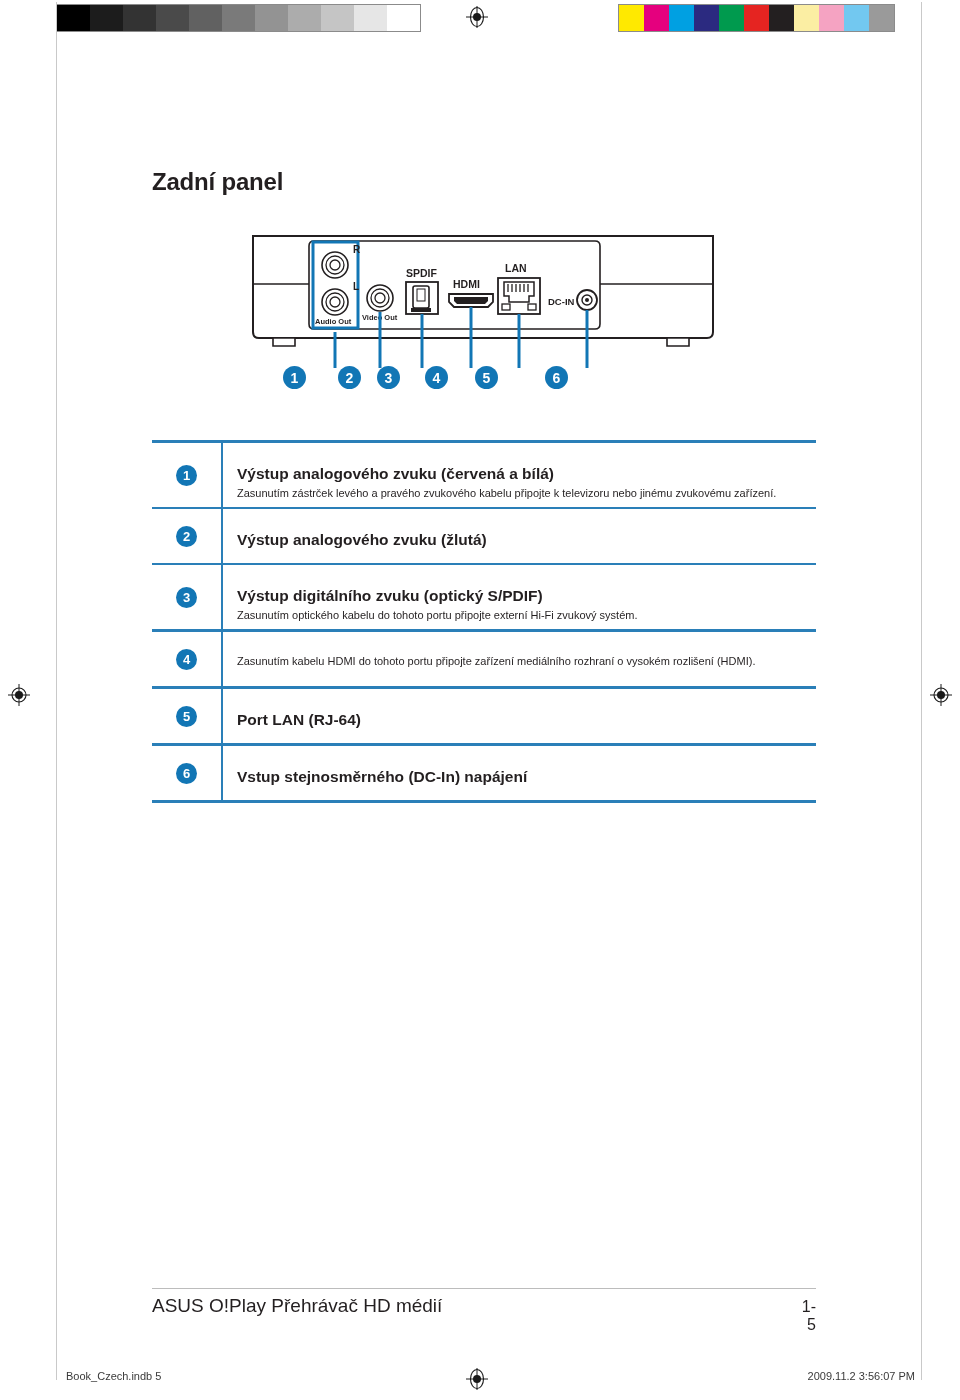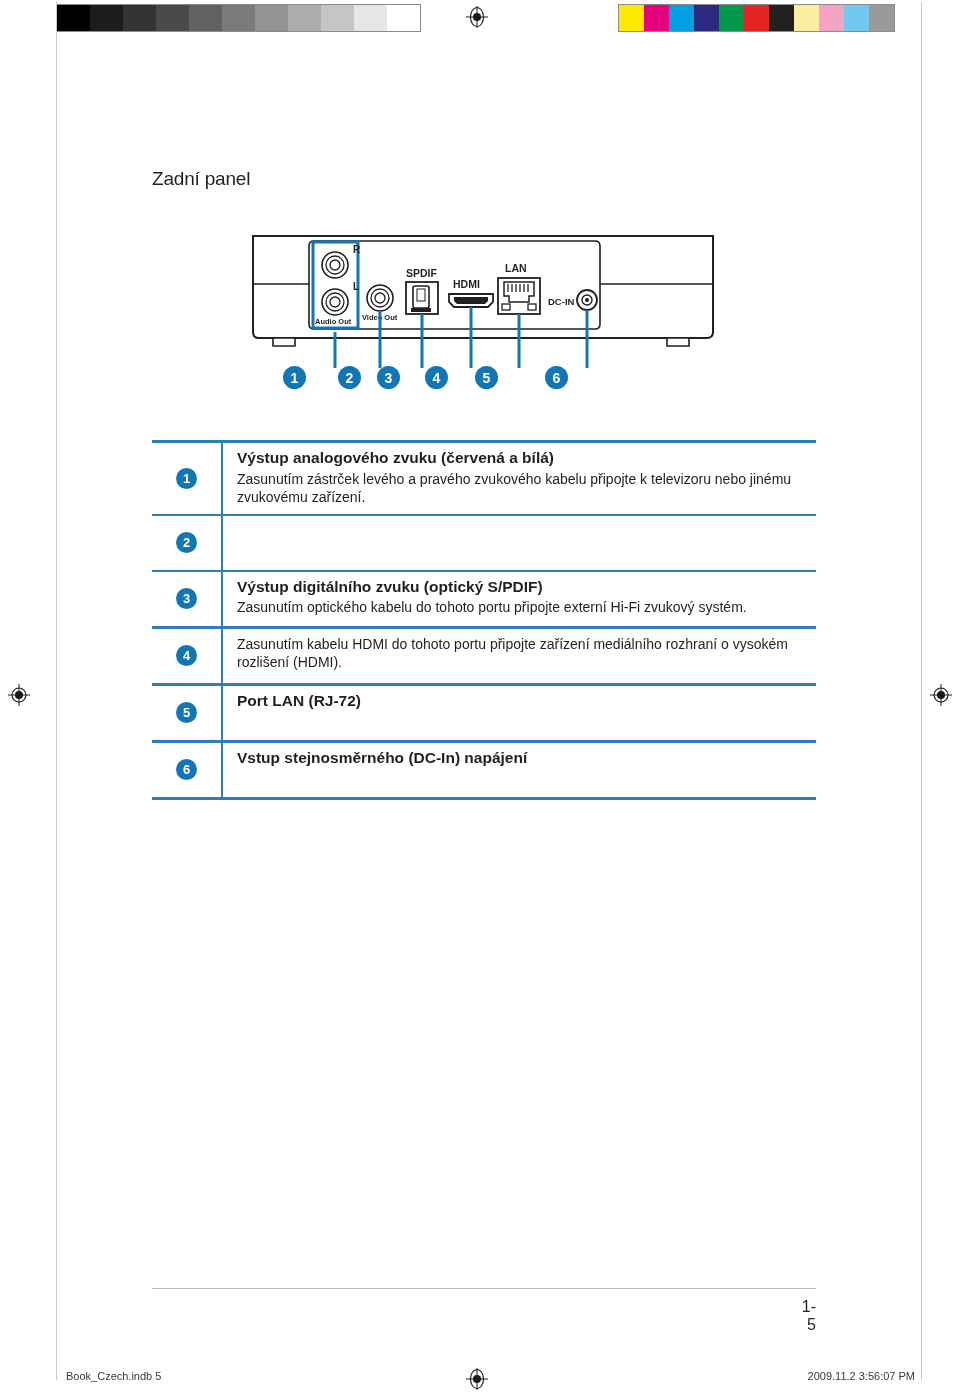--- a/index.html
+++ b/index.html
@@ -27,21 +27,21 @@
 
   .edge-line{position:absolute;background:#c9c9c9;}
   .edge-left{left:56px;top:2px;width:1px;height:1378px;}
   .edge-right{left:921px;top:2px;width:1px;height:1378px;}
 
   
   .page{position:absolute;left:0;top:0;width:960px;height:1400px;}
 
   .page-title{
     position:absolute;left:152px;top:168px;
-    font-size:19px;font-weight:normal;letter-spacing:-0.2px;color:#231f20;
+    font-size:24px;font-weight:bold;letter-spacing:-0.2px;color:#231f20;
   }
 
   
   .device-wrap{position:absolute;left:243px;top:228px;width:480px;height:172px;}
   .device-wrap svg{display:block;}
 
   
   .callouts{position:absolute;left:243px;top:366px;width:480px;height:30px;}
   .callout{
     position:absolute;top:0;width:23px;height:23px;border-radius:50%;
@@ -57,24 +57,24 @@
   .row{position:relative;display:flex;align-items:stretch;min-height:54px;}
   .num-cell{
     width:69px;flex:0 0 69px;display:flex;align-items:center;justify-content:center;
   }
   .num-badge{
     width:21px;height:21px;border-radius:50%;background:#1276b5;color:#fff;
     font-size:13px;font-weight:bold;display:flex;align-items:center;
     justify-content:center;line-height:1;
   }
   .txt-cell{
-    flex:1;padding:5px 4px 7px 14px;border-left:2px solid #2a7fb8;
+    flex:1;padding:21px 4px 7px 14px;border-left:2px solid #2a7fb8;
   }
   .txt-title{font-size:15.5px;font-weight:bold;color:#231f20;line-height:1.33;}
-  .txt-body{font-size:14px;color:#231f20;line-height:1.32;margin-top:1px;}
+  .txt-body{font-size:11px;color:#231f20;line-height:1.32;margin-top:1px;}
 
   
   .footer-rule{position:absolute;left:152px;top:1288px;width:664px;height:1px;background:#bcbcbc;}
   .footer-left{position:absolute;left:152px;top:1295px;font-size:19px;color:#231f20;}
   .footer-right{position:absolute;left:796px;top:1298px;width:20px;text-align:right;font-size:16px;color:#231f20;}
 
   
   .slug-left{position:absolute;left:66px;top:1370px;font-size:11px;color:#3a3a3a;}
   .slug-right{position:absolute;left:760px;top:1370px;font-size:11px;color:#3a3a3a;width:155px;text-align:right;}
 </style>
@@ -239,20 +239,21 @@
           <div class="txt-title">Výstup analogového zvuku (červená a bílá)</div>
           <div class="txt-body">Zasunutím zástrček levého a pravého zvukového kabelu připojte k televizoru nebo jinému zvukovému zařízení.</div>
         </div>
       </div>
       <div class="rule rule-thin"></div>
       <div class="row">
         <div class="num-cell">
           <div class="num-badge" style="background: rgb(18, 118, 181);">2</div>
         </div>
         <div class="txt-cell" style="border-left-color: rgb(42, 127, 184);">
+          <div class="txt-title">Výstup analogového zvuku (žlutá)</div>
         </div>
       </div>
       <div class="rule rule-thin"></div>
       <div class="row">
         <div class="num-cell">
           <div class="num-badge" style="background: rgb(18, 118, 181);">3</div>
         </div>
         <div class="txt-cell" style="border-left-color: rgb(42, 127, 184);">
           <div class="txt-title">Výstup digitálního zvuku (optický S/PDIF)</div>
           <div class="txt-body">Zasunutím optického kabelu do tohoto portu připojte externí Hi-Fi zvukový systém.</div>
@@ -266,34 +267,35 @@
         <div class="txt-cell" style="border-left-color: rgb(42, 127, 184);">
           <div class="txt-body">Zasunutím kabelu HDMI do tohoto portu připojte zařízení mediálního rozhraní o vysokém rozlišení (HDMI).</div>
         </div>
       </div>
       <div class="rule rule-thick"></div>
       <div class="row">
         <div class="num-cell">
           <div class="num-badge" style="background: rgb(18, 118, 181);">5</div>
         </div>
         <div class="txt-cell" style="border-left-color: rgb(42, 127, 184);">
-          <div class="txt-title">Port LAN (RJ-72)</div>
+          <div class="txt-title">Port LAN (RJ-64)</div>
         </div>
       </div>
       <div class="rule rule-thick"></div>
       <div class="row">
         <div class="num-cell">
           <div class="num-badge" style="background: rgb(18, 118, 181);">6</div>
         </div>
         <div class="txt-cell" style="border-left-color: rgb(42, 127, 184);">
           <div class="txt-title">Vstup stejnosměrného (DC-In) napájení</div>
         </div>
       </div>
       <div class="rule rule-thick"></div>
     </div>
 
   <div class="footer-rule"></div>
+  <div class="footer-left">ASUS O!Play Přehrávač HD médií</div>
   <div class="footer-right">1-5</div>
 
   <div class="slug-left">Book_Czech.indb   5</div>
   <div class="slug-right">2009.11.2   3:56:07 PM</div>
 
 </div>
 
 </body></html>

